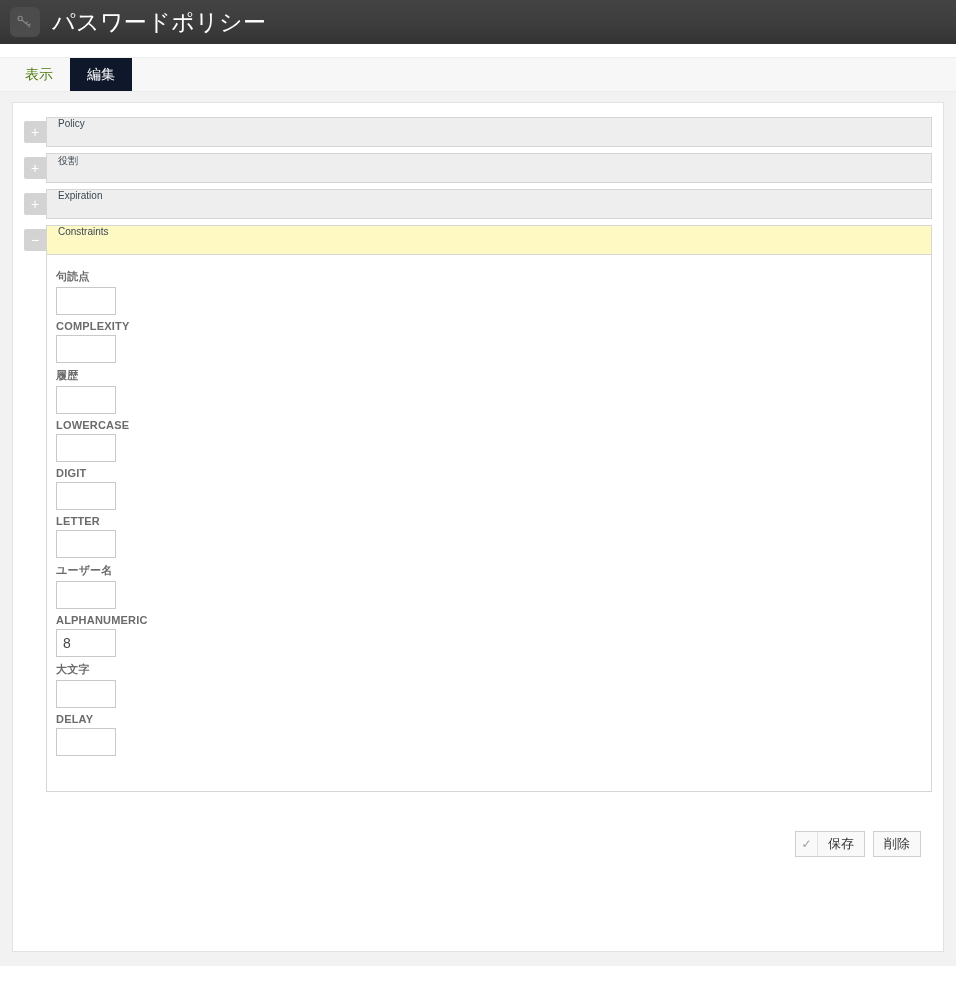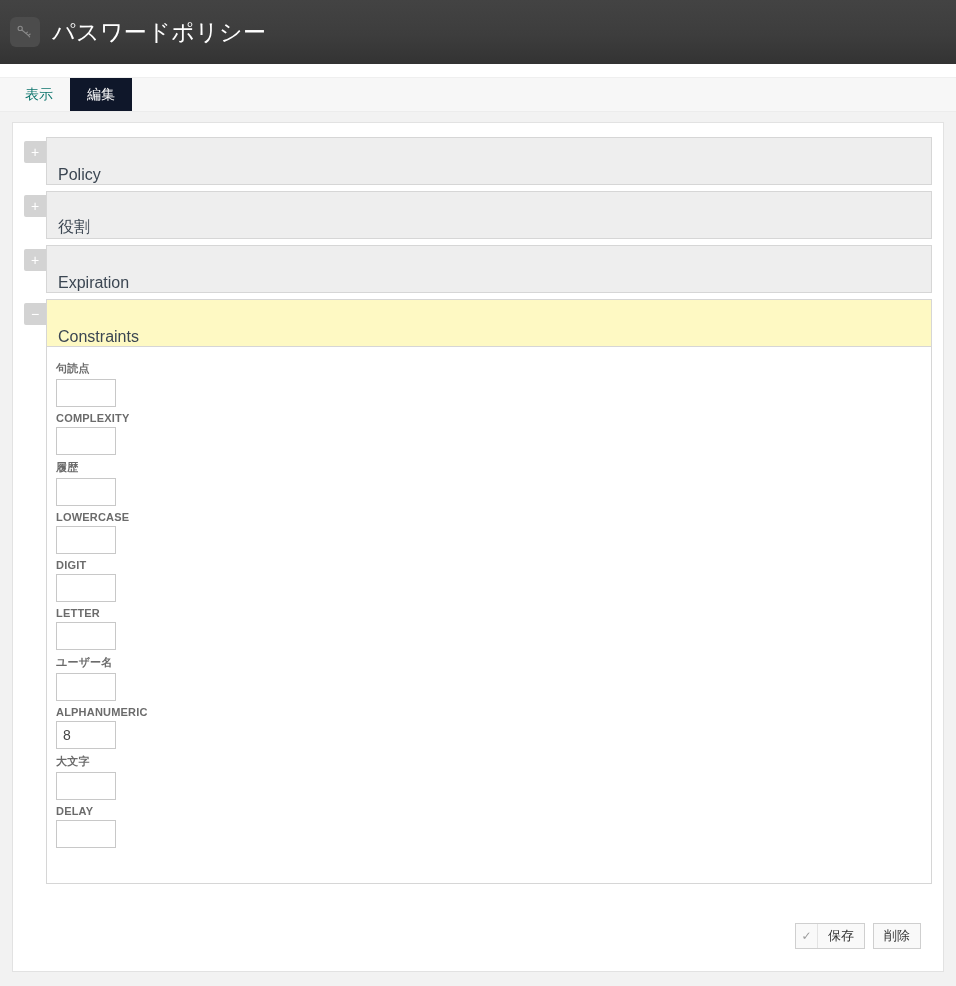--- a/index.html
+++ b/index.html
@@ -6,21 +6,21 @@
   html, body {
     margin: 0; padding: 0;
     width: 956px; height: 986px;
     background: #ffffff;
     font-family: "Liberation Sans", "DejaVu Sans", sans-serif;
     -webkit-font-smoothing: antialiased;
   }
 
   
   .app-header {
-    height: 64px;
+    height: 44px;
     background: linear-gradient(to bottom, #434343 0%, #3d3d3d 55%, #333333 100%);
     display: flex;
     align-items: center;
     padding-left: 10px;
   }
   .app-icon {
     width: 30px; height: 30px;
     border-radius: 6px;
     background: #4c4c4c;
     margin-right: 12px;
@@ -44,21 +44,21 @@
     border-bottom: 1px solid #ececec;
     height: 35px;
     display: flex;
     align-items: stretch;
     padding-left: 8px;
   }
   .tab {
     display: flex; align-items: center;
     padding: 0 17px;
     font-size: 14px;
-    color: #0f766e;
+    color: #4d7c0f;
     cursor: pointer;
     user-select: none;
   }
   .tab.active {
     background: #0f172a;
     color: #ffffff;
   }
 
   
   .page {
@@ -71,26 +71,26 @@
     border: 1px solid #e2e2e2;
     height: 100%;
     padding: 14px 11px 0 11px;
     position: relative;
   }
 
   
   .section { position: relative; margin-bottom: 6px; }
   .section-head {
     margin-left: 22px;
-    height: 48px;
-    display: flex; align-items: flex-end;
+    height: 30px;
+    display: flex; align-items: flex-start;
     background: #eeeeee;
     border: 1px solid #d6d6d6;
     padding-left: 11px;
-    font-size: 16px;
+    font-size: 10px;
     color: #3b4652;
     cursor: pointer;
     user-select: none;
   }
   .section.open > .section-head {
     background: #fef9c3;
     border-bottom-color: #d6d6d6;
   }
   .toggle {
     position: absolute;

